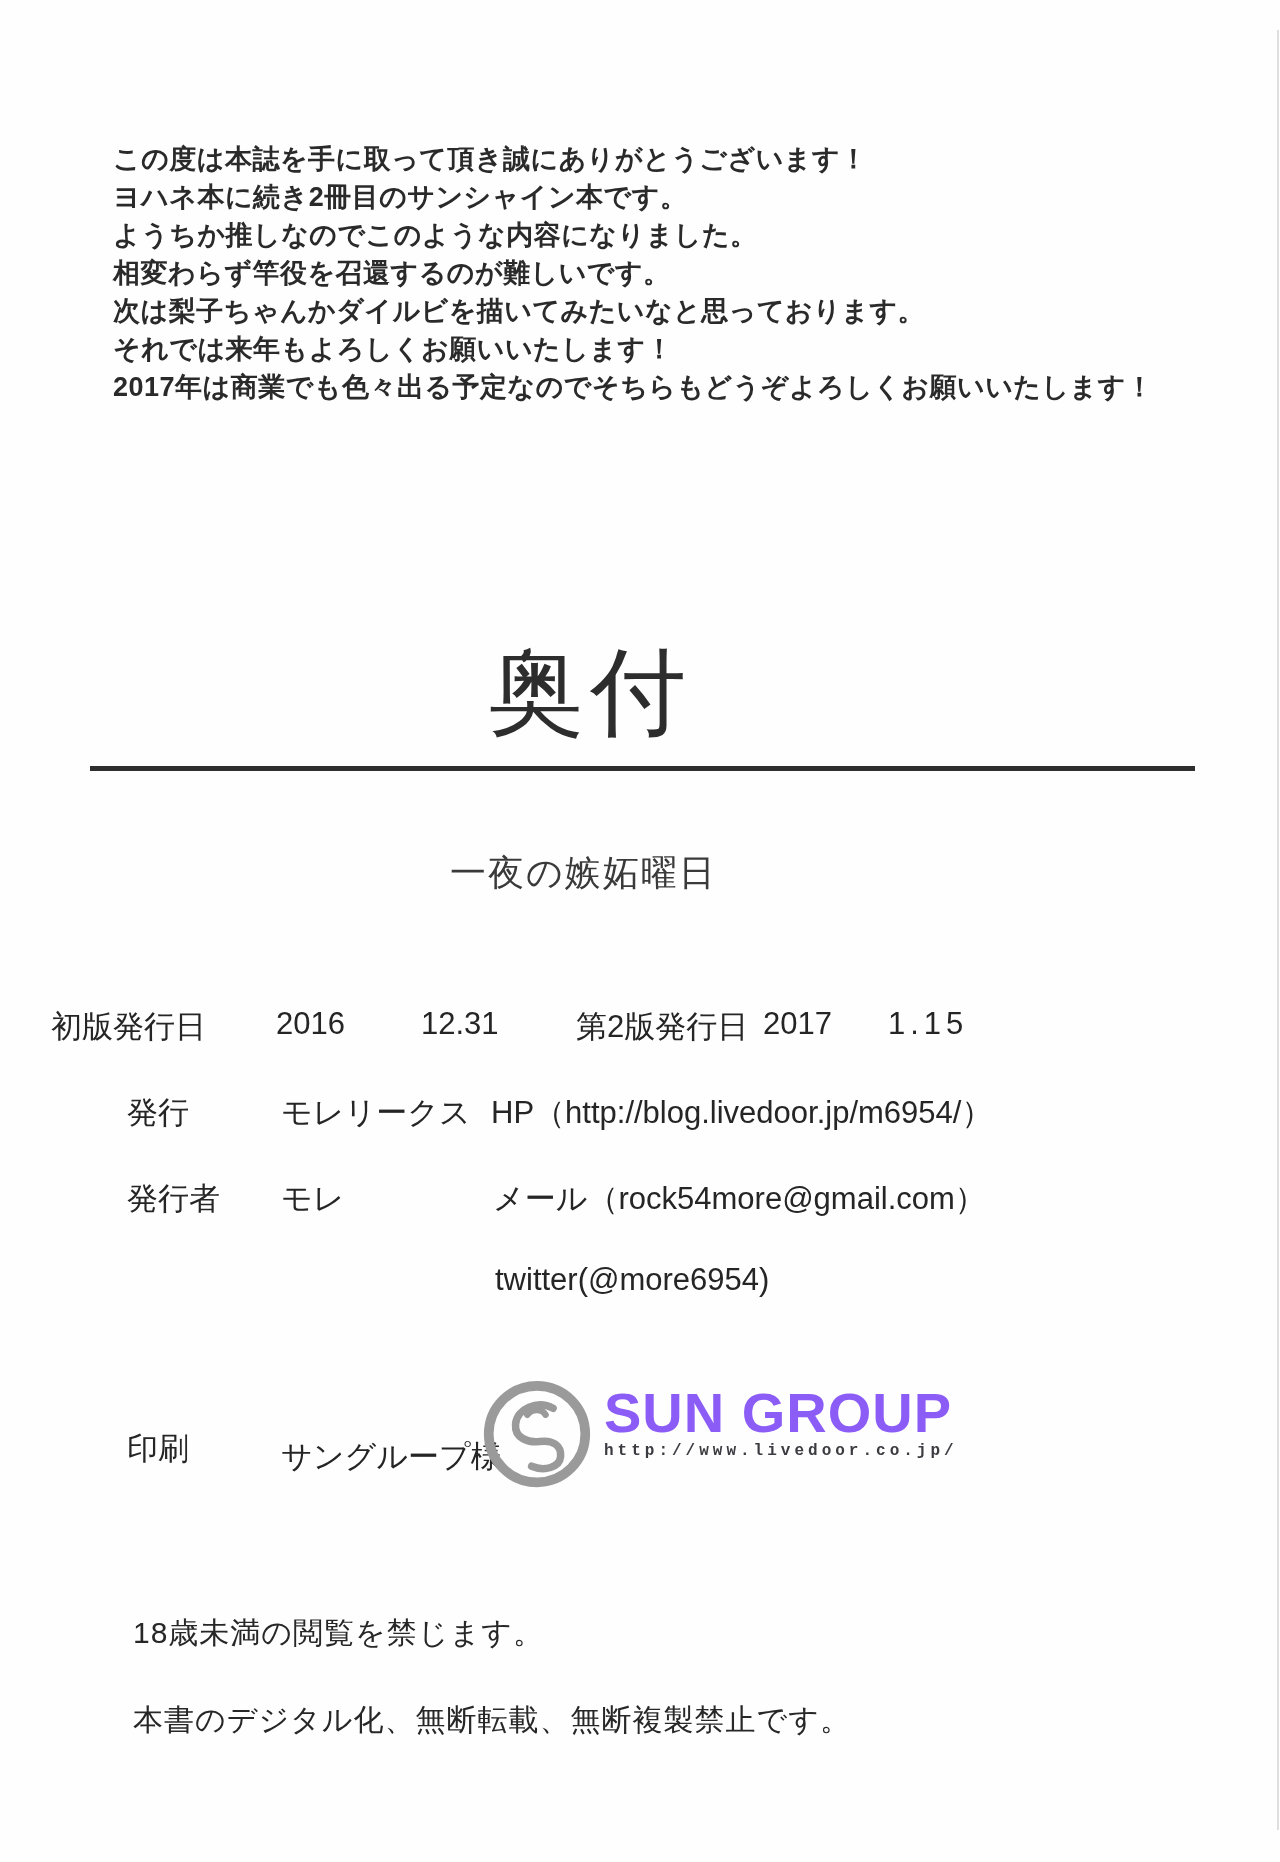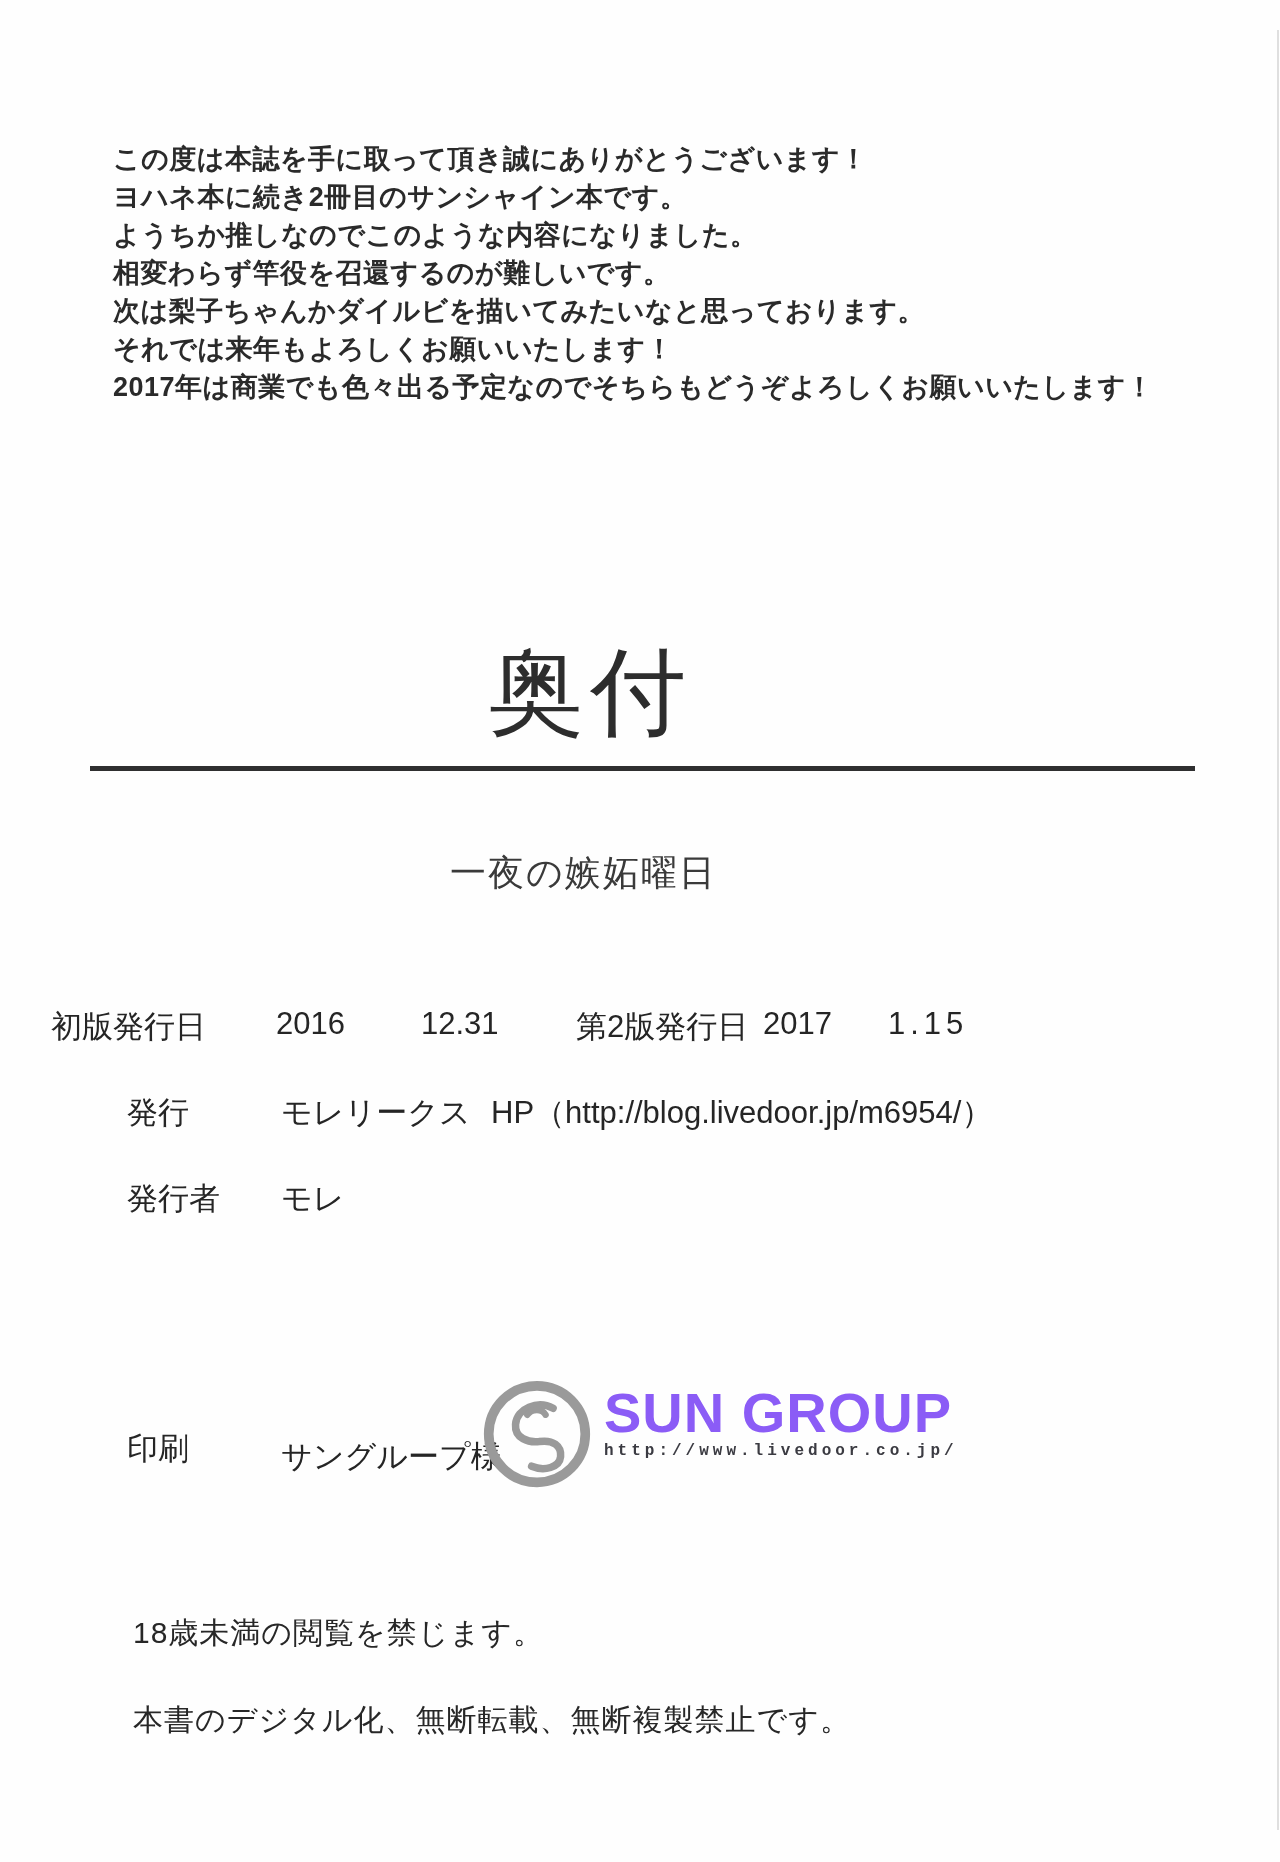--- a/index.html
+++ b/index.html
@@ -136,21 +136,23 @@
   <span class="pubitem" style="left:553px; top:1006px;">第2版発行日</span>
   <span class="pubitem" style="left:740px; top:1006px;">2017</span>
   <span class="pubitem spaced" style="left:865px; top:1006px;">1.15</span>
 
   <span class="pubitem" style="left:104px; top:1092px;">発行</span>
   <span class="pubitem" style="left:258px; top:1092px;">モレリークス</span>
   <span class="pubitem" style="left:468px; top:1092px;">HP（http://blog.livedoor.jp/m6954/）</span>
 
   <span class="pubitem" style="left:104px; top:1178px;">発行者</span>
   <span class="pubitem" style="left:258px; top:1178px;">モレ</span>
+  <span class="pubitem" style="left:470px; top:1178px;">メール（rock54more@gmail.com）</span>
 
+  <span class="pubitem" style="left:472px; top:1262px;">twitter(@more6954)</span>
 
   <span class="pubitem" style="left:104px; top:1428px;">印刷</span>
   <span class="pubitem" style="left:258px; top:1436px;">サングループ様</span>
 
   <div class="sun-logo">
     <svg class="sun-ring" viewBox="0 0 110 110">
       <circle cx="55" cy="56" r="45" fill="none" stroke="#9a9a9a" stroke-width="9"></circle>
       <path d="M70 32 C56 24 36 32 35 47 C34 60 47 64 57 63 C70 61 78 67 77 77 C76 87 62 91 50 86" fill="none" stroke="#9a9a9a" stroke-width="7" stroke-linecap="round"></path>
       <path d="M63 38 C60 32 50 32 46 38" fill="none" stroke="#9a9a9a" stroke-width="6" stroke-linecap="round"></path>
     </svg>

